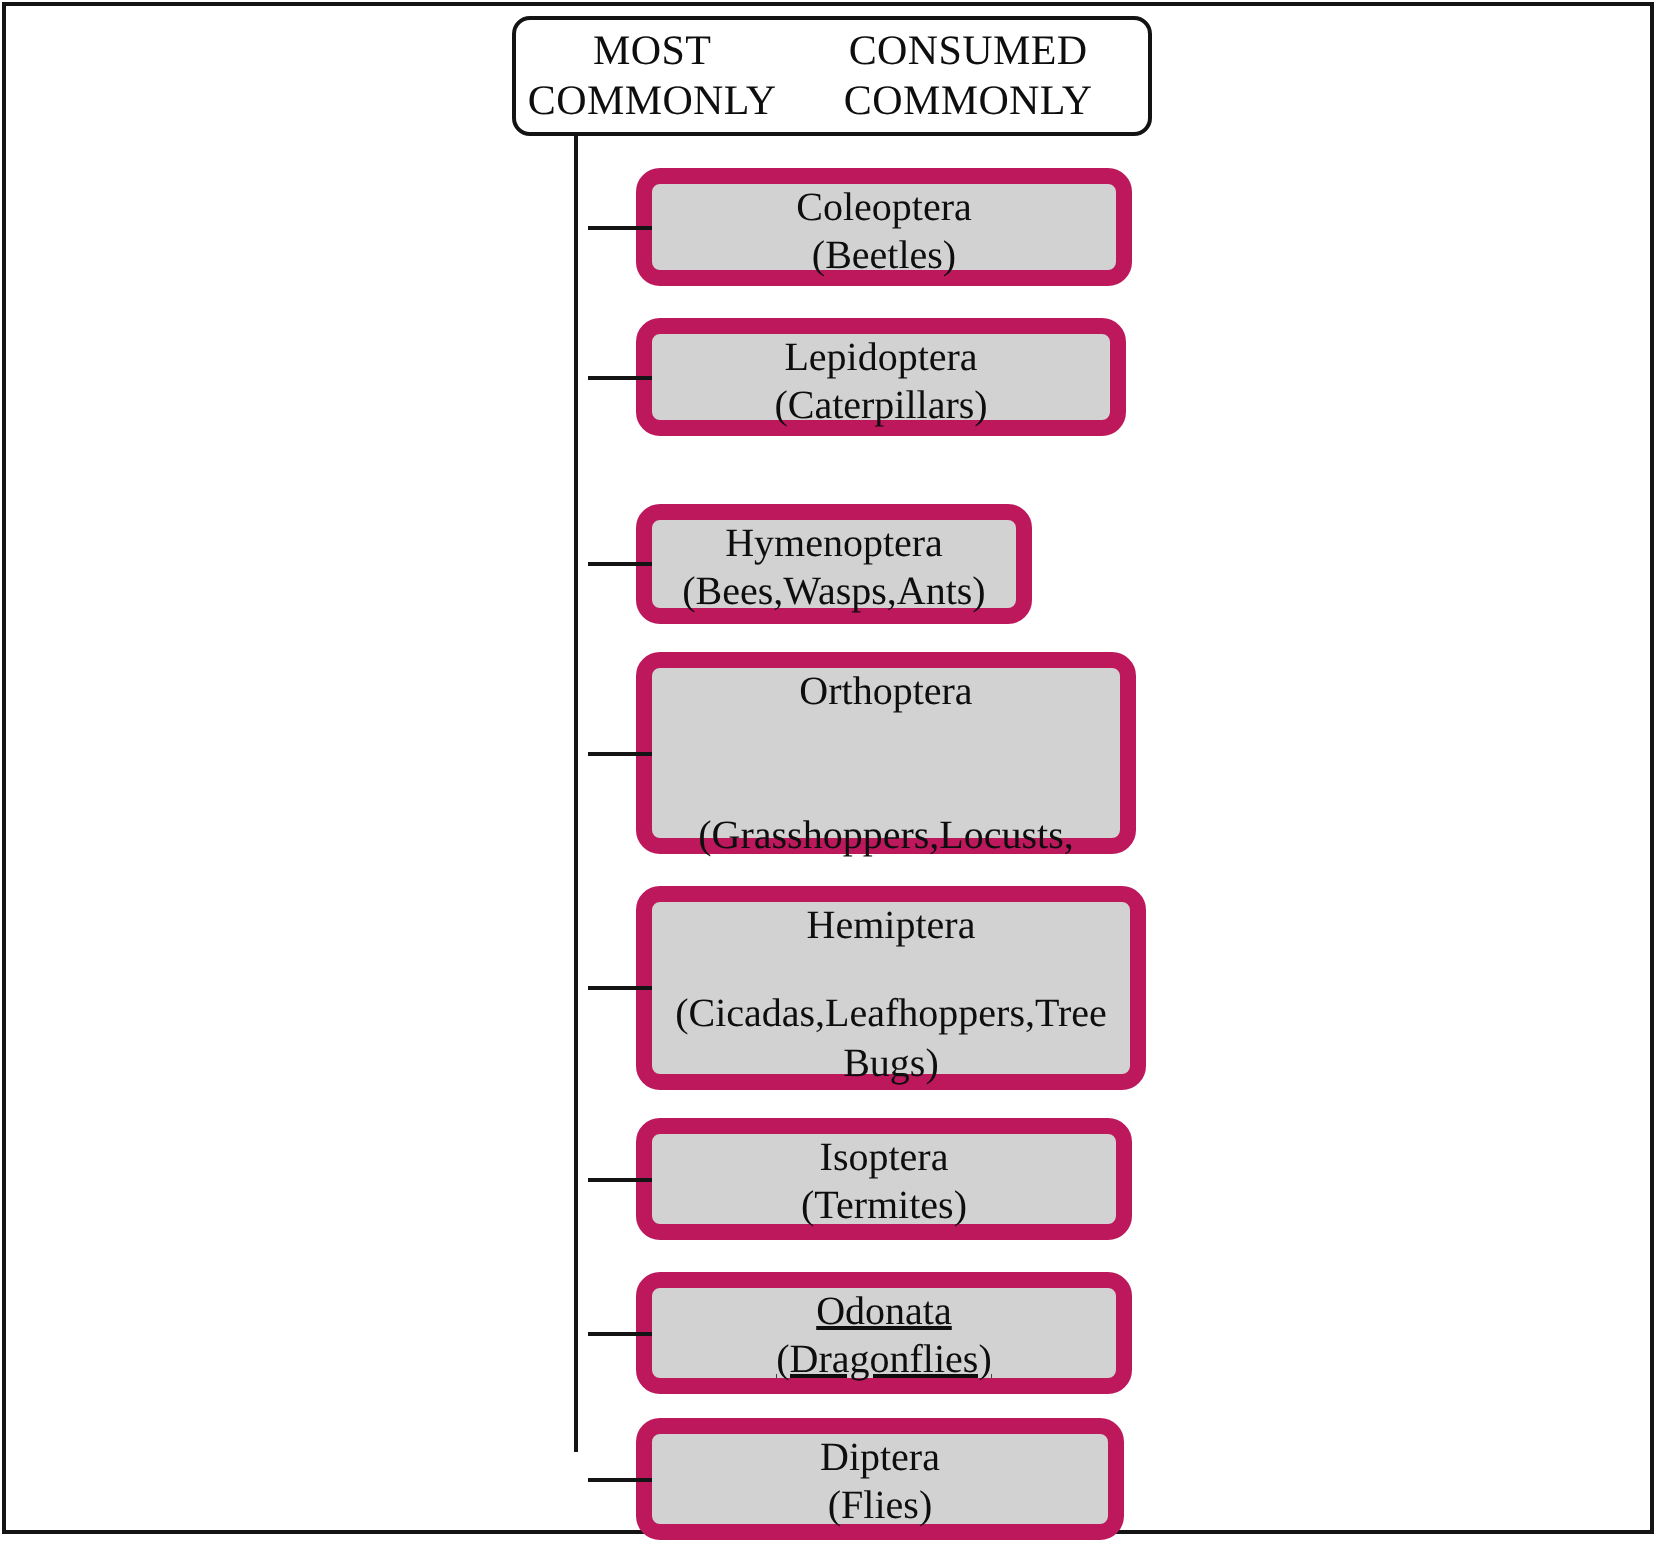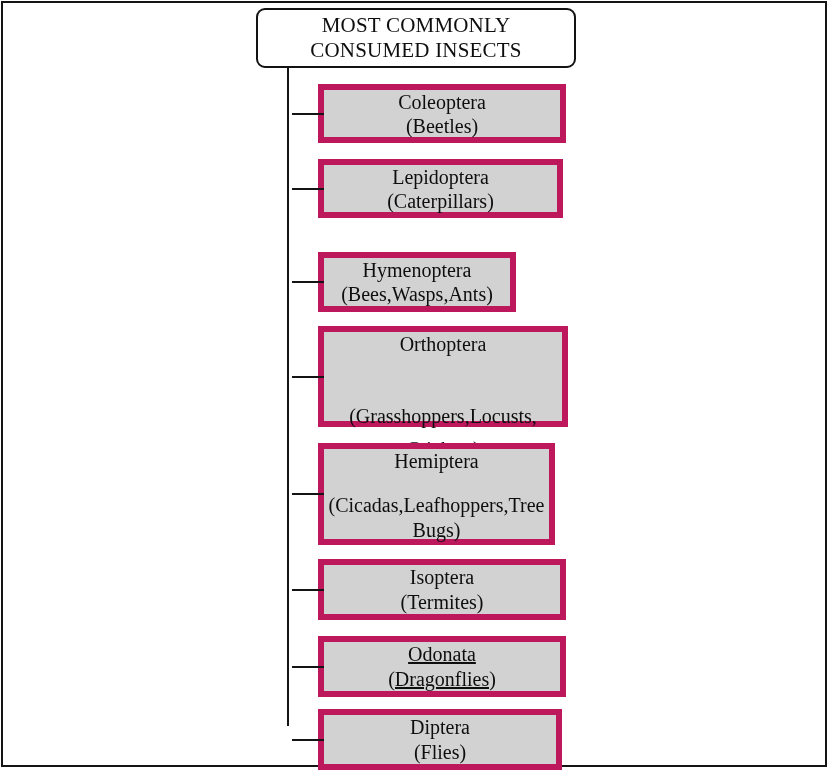--- a/index.html
+++ b/index.html
@@ -28,21 +28,21 @@
   
   #root-node {
     position: absolute;
     left: 256px; top: 8px;
     width: 320px; height: 60px;
     box-sizing: border-box;
     background: #ffffff;
     border: 2px solid #131313;
     border-radius: 9px;
     display: flex;
-    flex-direction: column;
+    flex-direction: row;
     justify-content: center;
     align-items: center;
     text-align: center;
     font-size: 21px;
     line-height: 25px;
     letter-spacing: 0.2px;
   }
   
   #trunk {
     position: absolute;
@@ -56,22 +56,22 @@
     left: 318px; top: 84px;
     width: 260px;
     display: flex;
     flex-direction: column;
     align-items: flex-start;
   }
   .node {
     position: relative;
     box-sizing: border-box;
     background: #d2d2d2;
-    border: 6px solid #be185d;
-    border-radius: 0;
+    border: 8px solid #be185d;
+    border-radius: 12px;
     display: flex;
     flex-direction: column;
     justify-content: space-evenly;
     align-items: center;
     text-align: center;
     font-size: 20px;
     line-height: 24px;
     padding: 0 2px;
     width: 248px;
   }
@@ -82,36 +82,36 @@
     transform: translateY(-50%);
     width: 32px;
     height: 2px;
     background: #141414;
   }
   .node-title, .node-sub { width: 100%; }
   .node:nth-child(1) { height: 59px; width: 248px; }
   .node:nth-child(2) { height: 59px; width: 245px; margin-top: 16px; }
   .node:nth-child(3) { height: 60px; width: 198px; margin-top: 34px; text-align: center; }
   .node:nth-child(4) { height: 101px; width: 250px; margin-top: 14px; }
-  .node:nth-child(5) { height: 102px; width: 237px; margin-top: 16px; }
+  .node:nth-child(5) { height: 102px; width: 255px; margin-top: 16px; }
   .node:nth-child(6) { height: 61px; width: 248px; margin-top: 14px; }
   .node:nth-child(7) { height: 61px; width: 248px; margin-top: 16px; text-decoration: underline; }
   .node:nth-child(8) { height: 61px; width: 244px; margin-top: 12px; }
   .node:nth-child(4) .node-sub { line-height: 33px; margin-top: 44px; }
   .node:nth-child(5) .node-sub { line-height: 25px; margin-top: 20px; }
 </style>
 </head>
 <body>
 
 <div id="canvas">
   <div id="outer-border"></div>
 
   <div id="root-node">
     <div>MOST COMMONLY</div>
-    <div>CONSUMED INSECTS</div>
+    <div>CONSUMED COMMONLY</div>
   </div>
 
   <div id="trunk"></div>
 
   <div id="tree">
     <div class="node">
       <div class="stub"></div>
       <div class="node-title">Coleoptera</div>
       <div class="node-sub">(Beetles)</div>
     </div>

